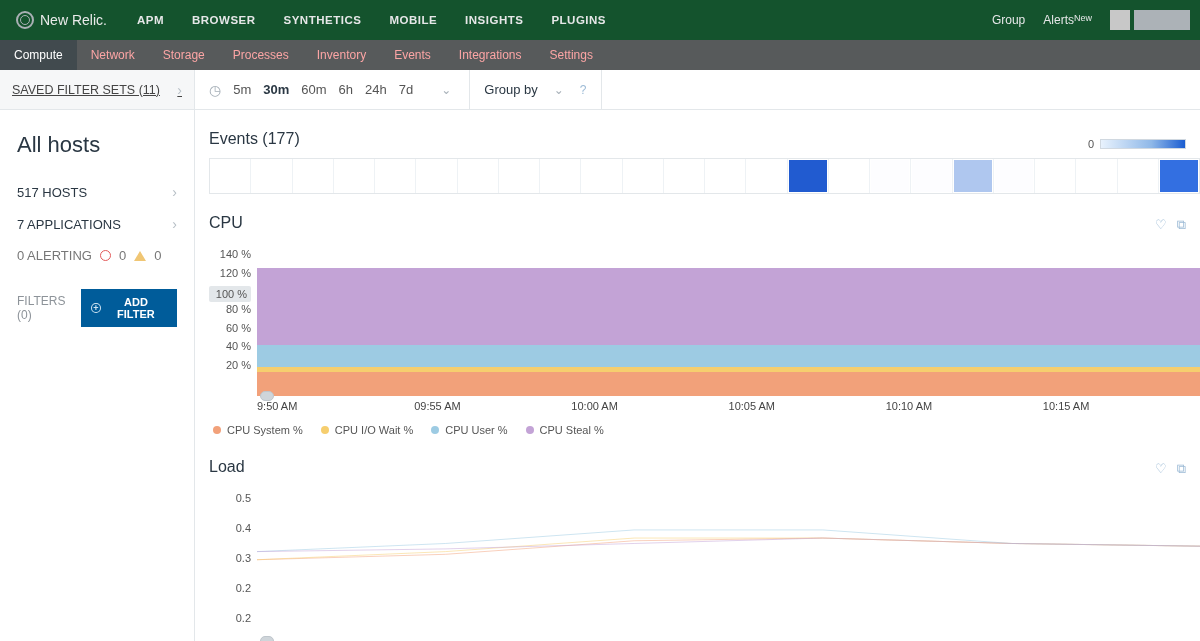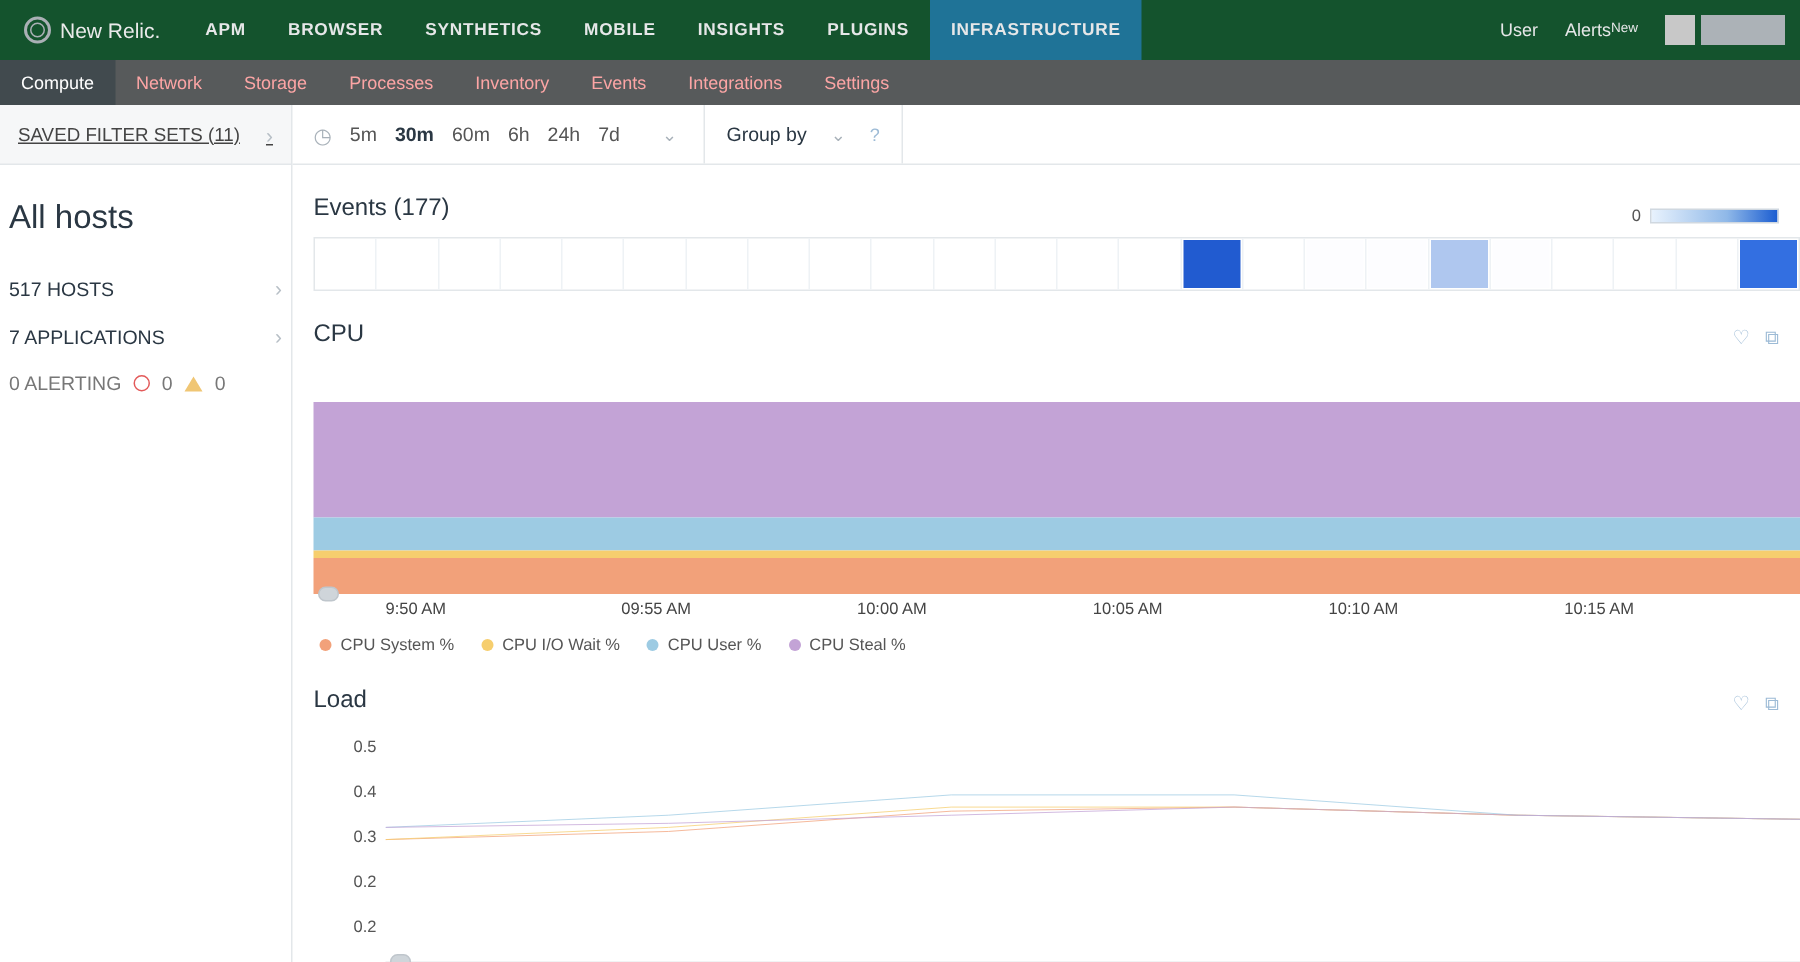--- a/index.html
+++ b/index.html
@@ -20,21 +20,21 @@
   sup { font-size:9px; font-weight:400; vertical-align: top; }
   
   .subbar { background: #575a5b; height: 30px; display: flex; }
   .subbar .item { display: flex; align-items: center; padding: 0 14px; font-size: 12px; color: #fca5a5; cursor: pointer; }
   .subbar .item.active { background: #414a4e; color:#fff; }
   
   .app { display: flex; }
   .sidebar { width: 195px; border-right: 1px solid #e3e7ea; }
   .sfs { height: 40px; display: flex; align-items: center; justify-content: space-between; padding: 0 12px; font-size: 12.5px; color: #444; background:#f6f7f8; border-bottom:1px solid #e3e7ea;text-decoration:underline; }
   .chev { color:#b7bfc6; font-size:14px; }
-  .sb-body { padding: 12px 6px; }
+  .sb-body { padding: 12px 17px; }
   .sb-title { font-size: 22px; font-weight: 400; color: #2a3743; margin: 10px 0 18px; }
   .sb-stat { display: flex; align-items: center; justify-content: space-between; font-size: 13px; color: #2a3743; padding: 8px 0; }
   .sb-stat .chev { cursor:pointer; }
   .alerting { display:flex; align-items:center; gap:8px; color:#777; font-size:13px; padding:8px 0; }
   .circle { width:11px; height:11px; border-radius:50%; display:inline-block; }
   .circle.crit { border:1.5px solid #e35a5a; }
   .circle.warn { width:0; height:0; border-left:6px solid transparent; border-right:6px solid transparent; border-bottom:10px solid #f0c674; border-radius:0; }
   .filterbar { display:flex; align-items:center; justify-content:space-between; margin-top:18px; }
   .flabel { color:#8d9399; font-size:12px; }
   .addfilter { background:#005c9a; color:#fff; font-size:11px; font-weight:700; padding:7px 10px; border:none; cursor:pointer; display:flex; align-items:center; gap:4px; }
@@ -91,24 +91,23 @@
     <span class="logo-ring"></span>
     <span class="logo-text">New Relic.</span>
   </div>
   <div class="topnav" id="topnav">
       <div class="item">APM</div>
       <div class="item">BROWSER</div>
       <div class="item">SYNTHETICS</div>
       <div class="item">MOBILE</div>
       <div class="item">INSIGHTS</div>
       <div class="item">PLUGINS</div>
-      <div class="item active">INFRASTRUCTURE</div>
     </div>
   <div class="top-right">
-    <span>User</span>
+    <span>Group</span>
     <span>
       <span>Alerts</span><sup>New</sup>
     </span>
     <span class="acct">
       <span class="box"></span>
       <span class="box wide"></span>
     </span>
   </div>
 </div>
 
@@ -140,20 +139,27 @@
         <span>7 APPLICATIONS</span>
         <span class="chev">›</span>
       </div>
       <div class="alerting">
         <span>0 ALERTING</span>
         <span class="circle crit"></span>
         <span>0</span>
         <span class="circle warn"></span>
         <span>0</span>
       </div>
+      <div class="filterbar">
+        <span class="flabel">FILTERS (0)</span>
+        <button class="addfilter">
+          <span class="plus">+</span>
+          <span>ADD FILTER</span>
+        </button>
+      </div>
     </div>
   </div>
 
   <div class="main">
     <div class="toolbar">
       <div class="tb-group">
         <span class="clock">◷</span>
         <span id="tw-holder"><span class="tw" style="margin-right: 12px;">5m</span><span class="tw active" style="margin-right: 12px;">30m</span><span class="tw" style="margin-right: 12px;">60m</span><span class="tw" style="margin-right: 12px;">6h</span><span class="tw" style="margin-right: 12px;">24h</span><span class="tw" style="margin-right: 12px;">7d</span></span>
         <span class="carety">⌄</span>
       </div>
@@ -215,20 +221,29 @@
       </div>
 
       <div class="sec-head">
         <div class="sec-title">CPU</div>
         <div class="head-icons">
           <span>♡</span>
           <span>⧉</span>
         </div>
       </div>
       <div class="axis-wrap">
+        <div class="yaxis" id="cpu-y">
+            <div class="ytick">140 %</div>
+            <div class="ytick">120 %</div>
+            <div class="ytick" style="background: rgb(227, 231, 234); padding: 2px 4px; border-radius: 2px; margin: 1px 0px; height: auto;">100 %</div>
+            <div class="ytick">80 %</div>
+            <div class="ytick">60 %</div>
+            <div class="ytick">40 %</div>
+            <div class="ytick">20 %</div>
+          </div>
         <div class="plot" id="cpu-plot">
             <div class="layer purple" style="bottom: 50.919px; height: 77.5238px;"></div>
             <div class="layer blue" style="bottom: 29.4238px; height: 21.4952px;"></div>
             <div class="layer yellow" style="bottom: 24.1381px; height: 5.28571px;"></div>
             <div class="layer orange" style="bottom: 0px; height: 24.1381px;"></div>
           <div class="knob"></div>
         </div>
       </div>
       <div class="xaxis" id="cpu-x">
           <div class="xtick">9:50 AM</div>

